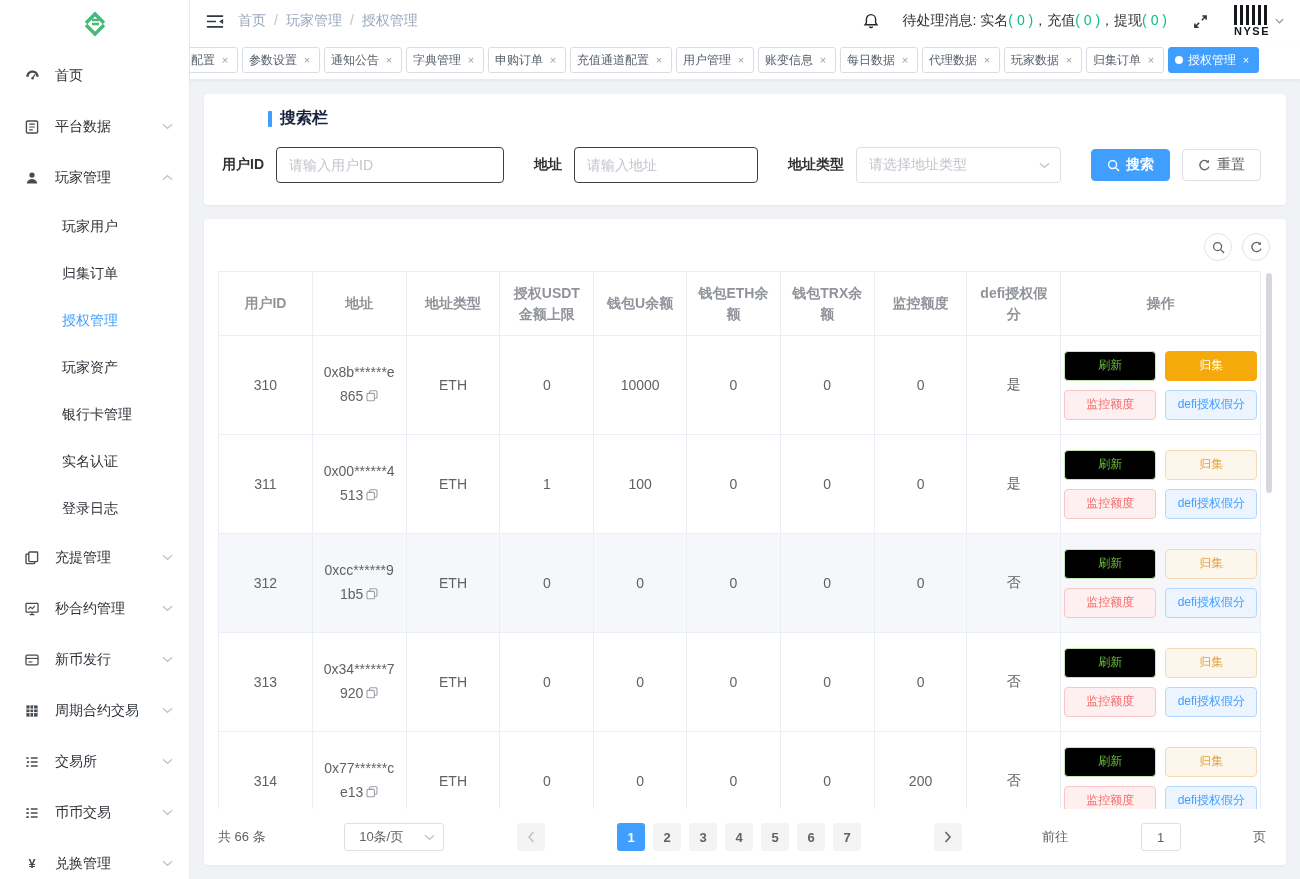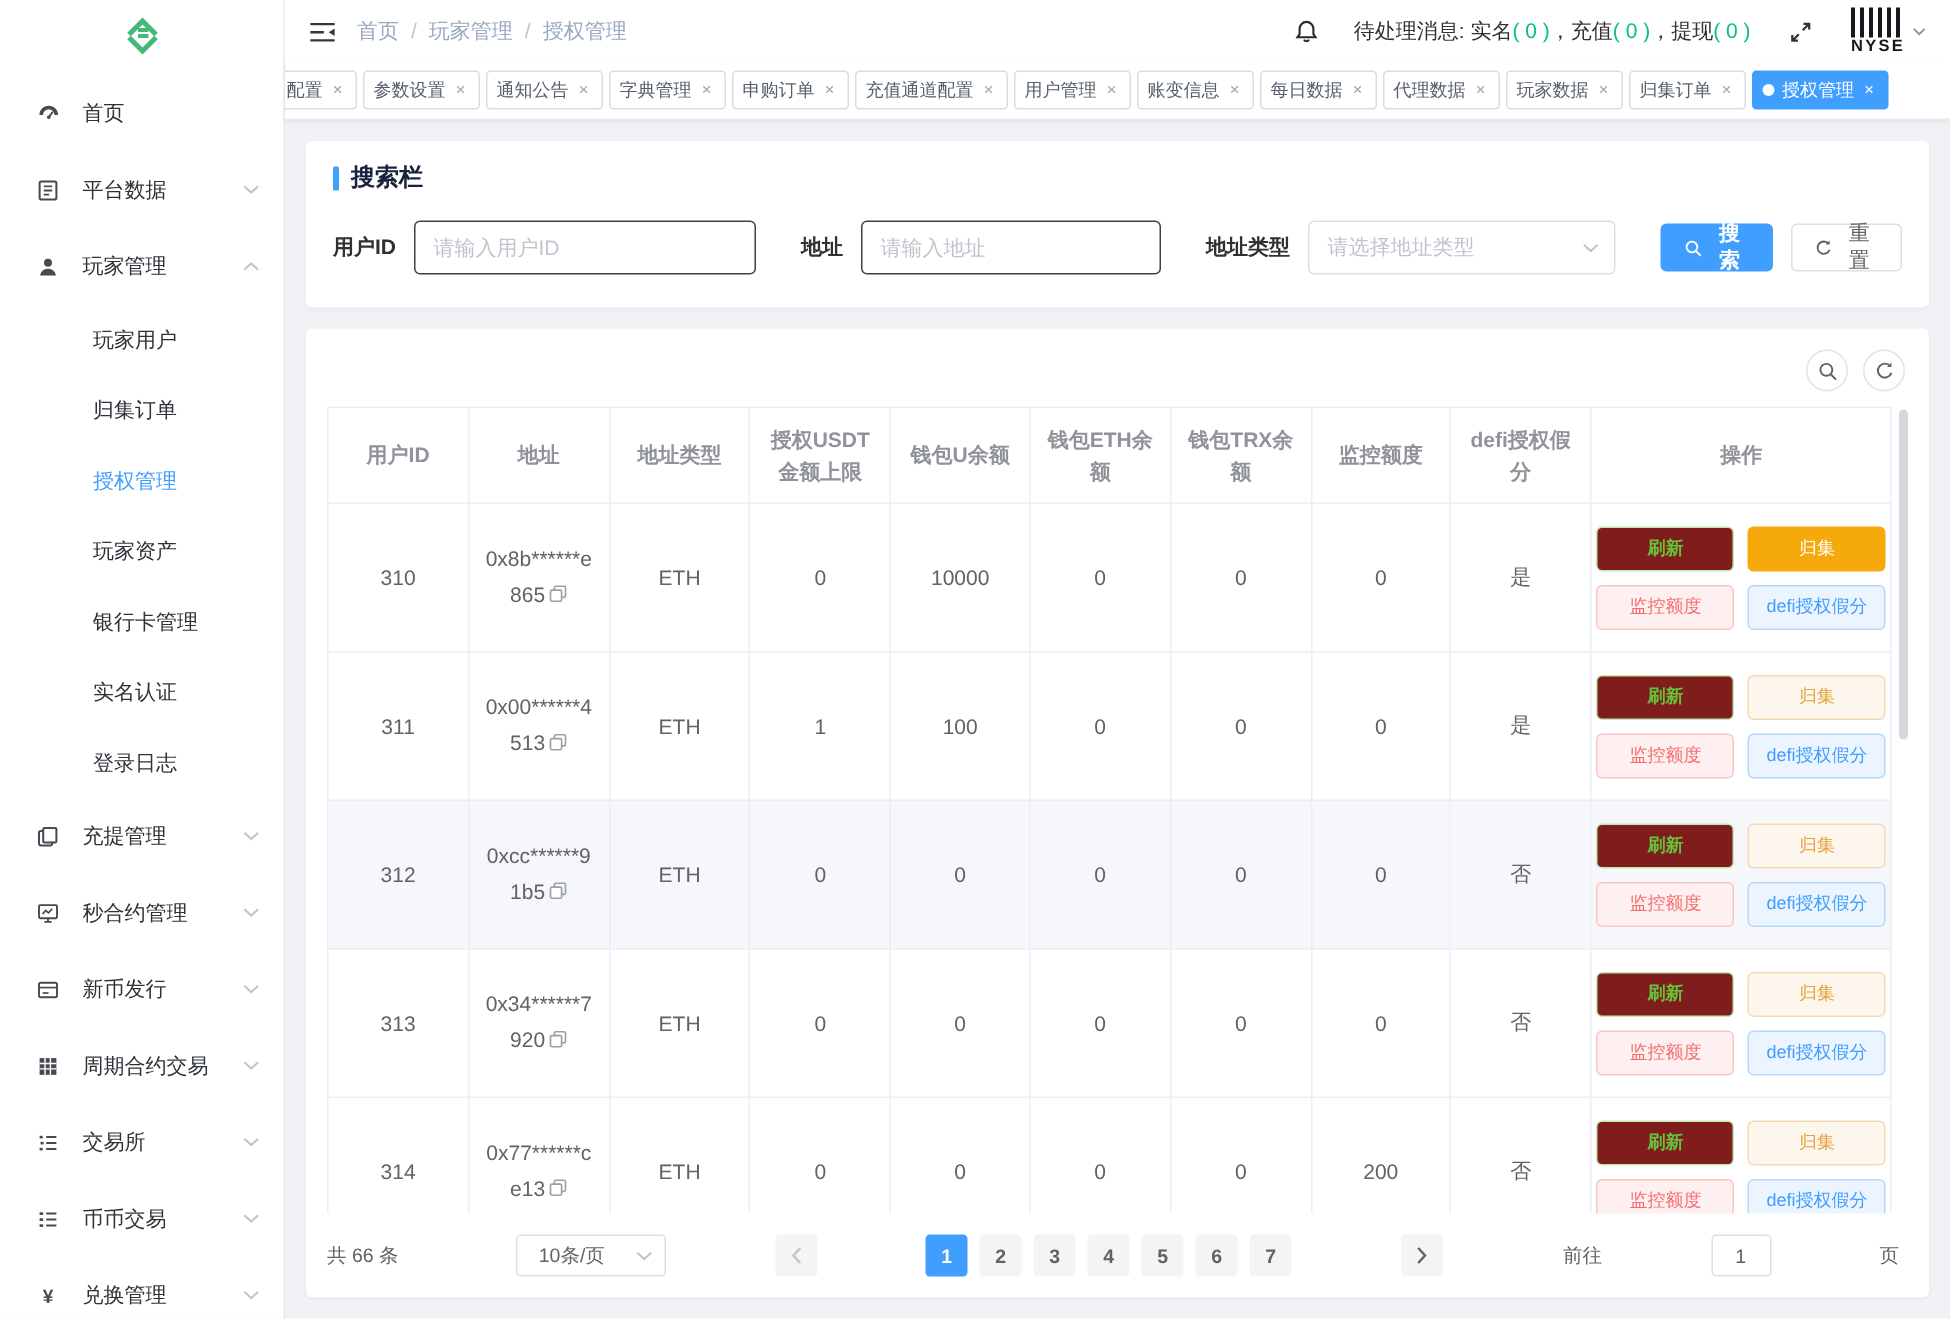--- a/index.html
+++ b/index.html
@@ -39,49 +39,49 @@
   .tab.active { background:var(--accent,#409eff); border-color:var(--accent,#409eff); color:#fff; }
   .tab.active .close { color:#fff; }
   .tab .dot { width:8px; height:8px; border-radius:50%; background:#fff; margin-right:5px; }
   .tab.clipped { margin-left:-18px; }
 
   .content { flex:1; padding:14px; overflow:hidden; display:flex; flex-direction:column; gap:14px; }
   .card { background:#fff; border-radius:4px; box-shadow:0 1px 3px rgba(0,0,0,.05); }
 
   
   .search-card { padding:14px 18px 22px; }
-  .card-title { display:flex; align-items:center; gap:8px; font-size:16px; font-weight:bold; color:#17233d; }
+  .card-title { display:flex; align-items:center; gap:8px; font-size:16px; font-weight:bold; color:#17233d;margin-left:46px; }
   .title-bar { width:4px; height:16px; background:var(--accent,#409eff); border-radius:1px; }
   .search-form { display:flex; align-items:center; margin-top:18px; }
   .field { display:flex; align-items:center; margin-right:30px; }
   .field-label { font-weight:bold; margin-right:12px; white-space:nowrap; color:#303133; }
   .text-input { height:36px; border:1px solid #404040; border-radius:4px; padding:0 12px; font-size:14px; color:#606266; font-family:inherit; outline:none; }
   .text-input::placeholder { color:#c0c4cc; }
-  .w228 { width:228px; } .w200 { width:200px; }
+  .w228 { width:228px; } .w200 { width:184px; }
   .select { width:205px; height:36px; border:1px solid #dcdfe6; border-radius:4px; display:flex; align-items:center; justify-content:space-between; padding:0 10px 0 12px; color:#c0c4cc; cursor:pointer; font-size:14px; }
   .btn { height:32px; border-radius:4px; border:1px solid #dcdfe6; background:#fff; display:inline-flex; align-items:center; gap:6px; padding:0 15px; font-size:14px; cursor:pointer; color:#606266; font-family:inherit; }
   .btn-primary { background:var(--accent,#409eff); border-color:var(--accent,#409eff); color:#fff;font-weight:bold; }
   .btn + .btn { margin-left:12px; }
 
   
   .table-card { flex:1; padding:12px 14px 14px; display:flex; flex-direction:column; overflow:hidden; }
   .table-toolbar { display:flex; justify-content:flex-end; gap:10px; padding:2px 2px 10px; }
   .circle-btn { width:28px; height:28px; border-radius:50%; border:1px solid #dfe3e8; display:flex; align-items:center; justify-content:center; background:#fff; cursor:pointer; }
 
   .table-wrap { position:relative; overflow:hidden; height:548px; }
   table { width:99%; border-collapse:collapse; table-layout:fixed; }
   th,td { border:1px solid #ebeef5; text-align:center; }
   th { color:#909399; font-weight:bold; font-size:14px; height:64px; padding:6px 8px; background:#fff; line-height:1.5; }
   td { height:99px; color:#606266; font-size:14px; padding:6px 8px; word-break:break-all; background:#fff; }
   tr.striped td { background:#f5f7fa; }
   .addr { line-height:1.7; }
   .copy-ic { display:inline-block; vertical-align:-1px; margin-left:3px; cursor:pointer; }
   .ops { display:grid; grid-template-columns:92px 92px; gap:9px 9px; justify-content:center; }
   .op-btn { height:30px; border-radius:4px; font-size:12px; border:1px solid; cursor:pointer; font-family:inherit; padding:0 2px; white-space:nowrap; }
-  .op-refresh { background:#7f1d1d; border-color:#c2e7b0; color:var(--success,#67c23a);font-weight:bold; }
+  .op-refresh { background:#000000; border-color:#c2e7b0; color:var(--success,#67c23a); }
   .op-collect { background:#fdf6ec; border-color:#f5dab1; color:var(--warning,#e6a23c); }
   .op-collect.solid { background:var(--warning-solid,#f6a90a); border-color:var(--warning-solid,#f6a90a); color:#fff; }
   .op-monitor { background:#fef0f0; border-color:#fbc4c4; color:var(--danger,#f56c6c); }
   .op-defi { background:#ecf5ff; border-color:#b3d8ff; color:var(--accent,#409eff); }
   .fake-thumb { position:absolute; right:0; top:2px; width:6px; height:220px; background:#cdd0d6; border-radius:3px; opacity:.85; }
 
   
   .pagination { display:flex; align-items:center; justify-content:space-between; gap:8px; margin-top:14px; font-size:13px; color:#606266; padding-right:6px; }
   .pg-total { margin-right:6px; }
   .page-size { width:100px; height:28px; border:1px solid #dcdfe6; border-radius:3px; display:flex; align-items:center; justify-content:space-between; padding:0 8px 0 14px; color:#606266; cursor:pointer; font-size:13px; background:#fff; }

